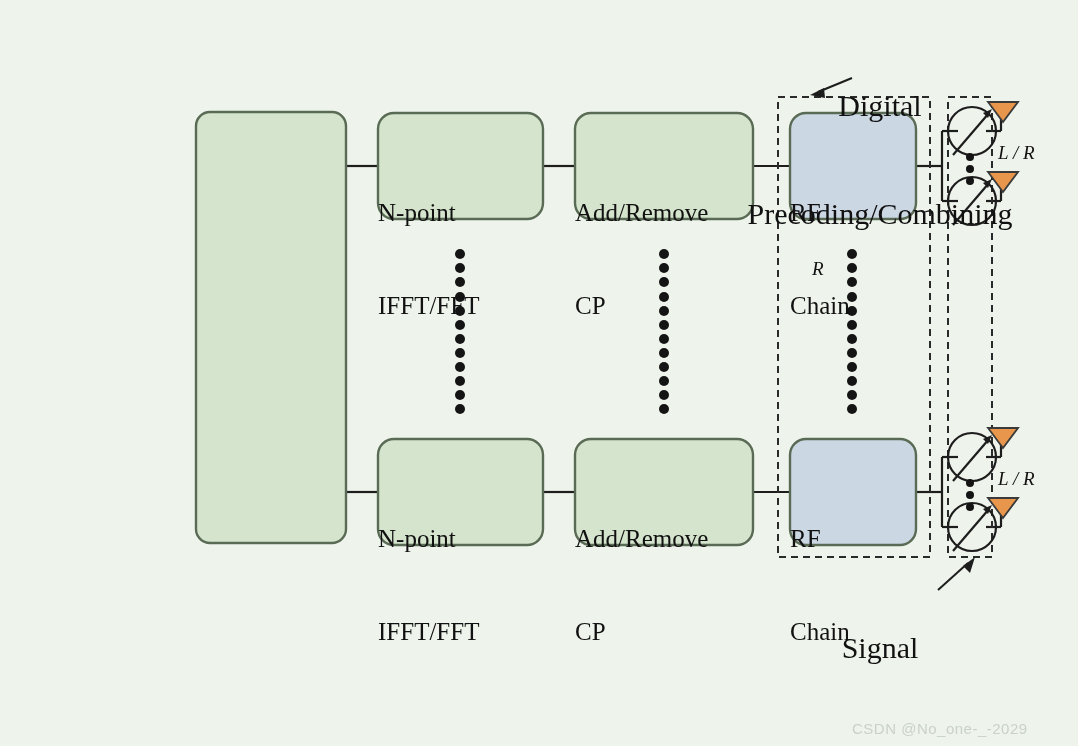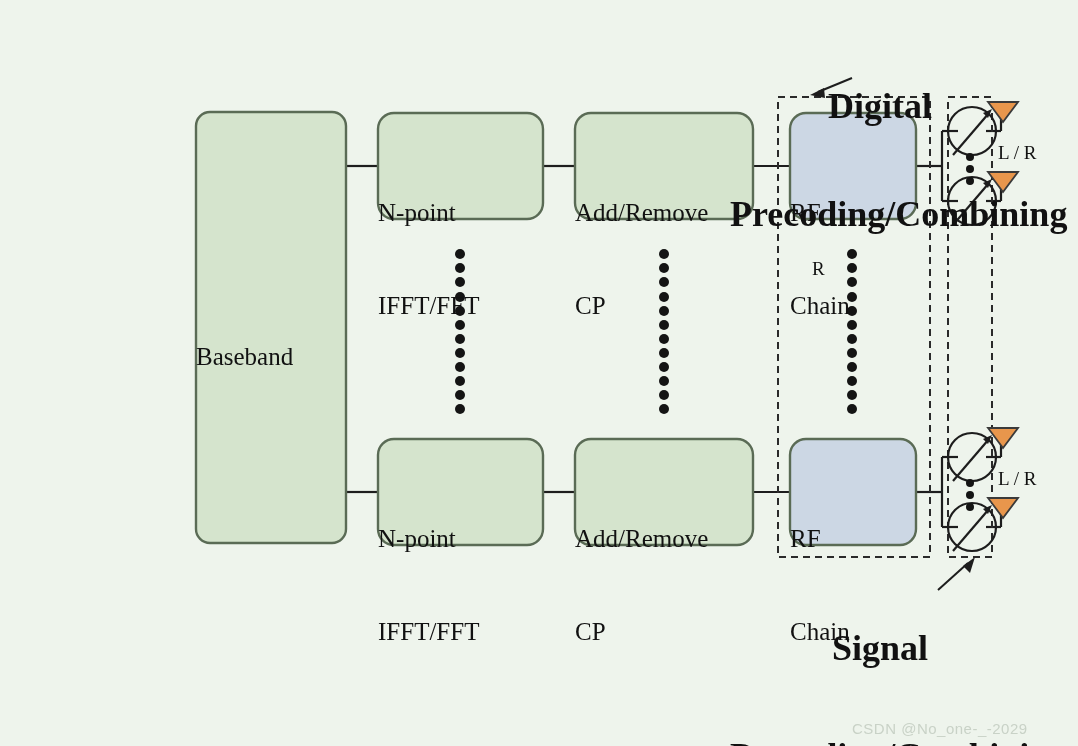--- a/index.html
+++ b/index.html
@@ -5,23 +5,23 @@
   html,body{margin:0;padding:0;}
   body{
     width:1078px;height:746px;
     background:#eef4ec;
     font-family:"Liberation Serif", serif;
     overflow:hidden;
   }
   #stage{position:relative;width:1078px;height:746px;}
   svg.figure{position:absolute;left:0;top:0;width:1078px;height:746px;}
   .lbl{position:absolute;white-space:pre;color:#111;font-family:"Liberation Serif",serif;}
-  .title-lbl{font-size:36px;line-height:36px;text-align:center;font-weight:bold;}
+  .title-lbl{font-size:30px;line-height:36px;text-align:center;}
   .box-lbl{font-size:25px;line-height:31px;text-align:left;}
-  .small-ital{font-size:19px;}
+  .small-ital{font-style:italic;font-size:19px;}
   .caption{font-size:29px;}
   .watermark{font-size:15px;color:#c9d2c7;font-family:"Liberation Sans",sans-serif;letter-spacing:.5px;}
 </style>
 </head>
 <body>
 
 <div id="stage">
 
   <svg class="figure" viewBox="0 0 1078 746">
 
@@ -178,21 +178,20 @@
     <div>Digital</div>
     <div>Precoding/Combining</div>
   </div>
 
   <div class="lbl title-lbl" style="left:730px; top:558px; width:300px;">
     <div>Signal</div>
     <div>Precoding/Combining</div>
   </div>
 
   <div class="lbl box-lbl" style="left:196px; top:279px; width:150px;">
-    <div>Baseband</div>
   </div>
 
   <div class="lbl box-lbl" style="left:378px; top:135px; width:165px;">
     <div>N-point</div>
     <div>IFFT/FFT</div>
   </div>
   <div class="lbl box-lbl" style="left:575px; top:135px; width:178px;">
     <div>Add/Remove</div>
     <div>CP</div>
   </div>

